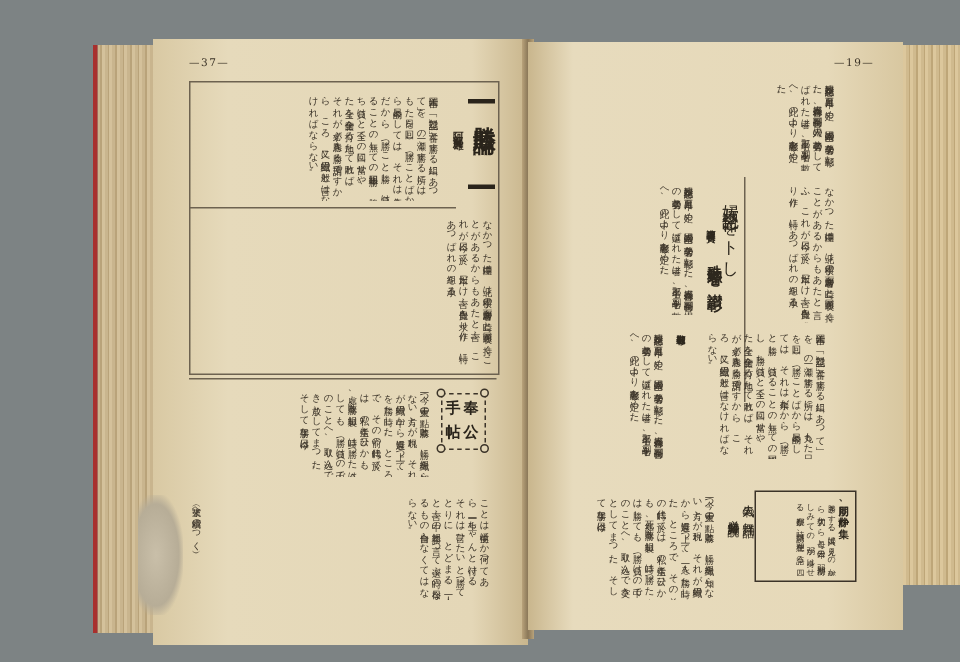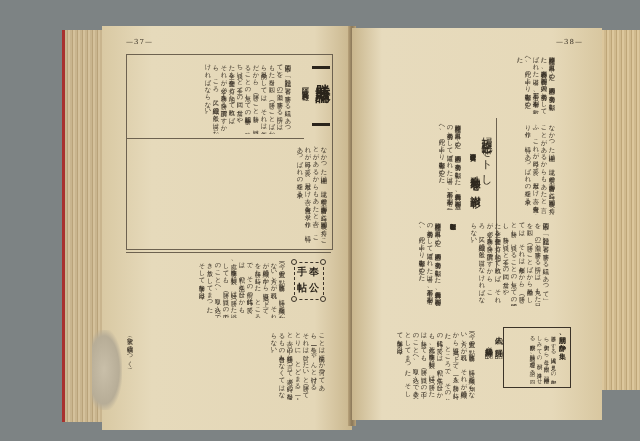--- a/index.html
+++ b/index.html
@@ -100,21 +100,21 @@
 
   <div class="vtext" style="left:92px;top:258px;width:160px;height:60px;">今一つ重大の點、勝敗と、勝に組織を知らない方とが現れ、それが組織の中から衰退に上つて、一人を勝た時した。ところで、その前の時代に於ては、私の生活と云ひかも、死處、勝敗を組製し、時は勝つた今は勝しても、勝つ負けの中で相手のことへ、取り込んで突き放としてまつた。そして勝手な今日は</div>
   <div class="vtext" style="left:92px;top:328px;width:200px;height:72px;">ことは生前ほか何つてあら、一一生ちゃんと付ける、それは言ひたいと勝つて色とりに、とどまる。一人と言ふ中の勝組と言つて選ぶ時の今日なるもの自合らなくてはならない。</div>
   <div class="vtext" style="left:92px;top:334px;width:8px;height:60px;font-size:6px;">（來號へ續稿のつゞく）</div>
 
   <div class="stain"></div>
 
   <div class="gutter"></div>
 
   <div class="page page-right"></div>
-  <div class="page-num" style="left:522px;top:38px;">—38—</div>
+  <div class="page-num" style="left:522px;top:38px;">—19—</div>
 
   <div class="vtext" style="left:336px;top:52px;width:186px;height:62px;">婦政記念日を五月十日に定め、全國婦人の功勞者を顯彰した。縣婦人會長、同副會長、婦人の功勞者として選ばれた者は、郡十三名、副十二名を數へ、此の中より顯彰者を定めた。</div>
   <div class="vtext" style="left:336px;top:52px;width:1px;height:1px;"></div>
 
   <div class="vrule" style="left:462px;top:118px;height:150px;"></div>
 
   <div class="heading-v" style="left:444px;top:128px;font-size:11px;letter-spacing:2px;">婦政記念日をトし</div>
   <div class="heading-v" style="left:434px;top:148px;font-size:6px;font-weight:bold;">讀賣 賞收</div>
   <div class="heading-v" style="left:434px;top:168px;font-size:10px;font-weight:bold;letter-spacing:2px;">殊勲者を讃彰</div>
 

